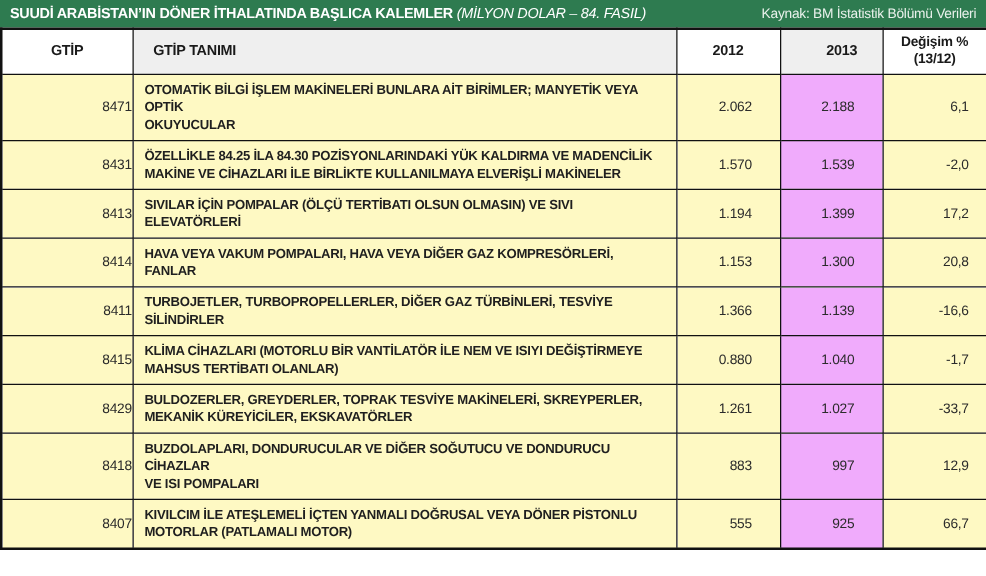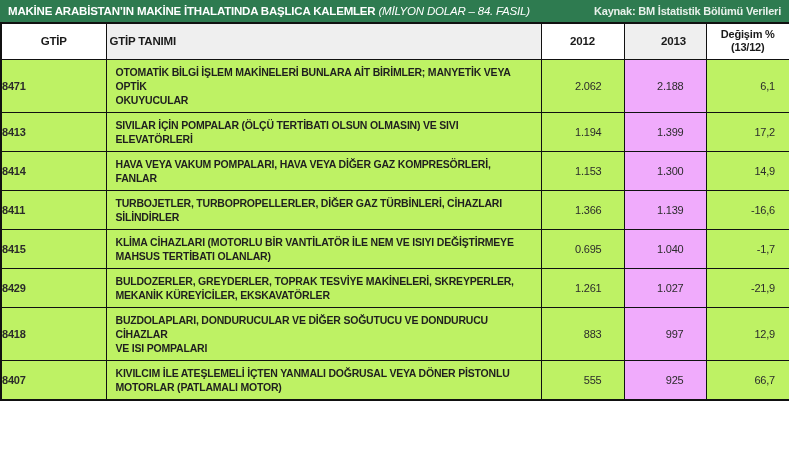--- a/index.html
+++ b/index.html
@@ -16,21 +16,21 @@
     background: #2e7b50;
     display: flex; align-items: center; justify-content: space-between;
     padding: 0 8px 0 8px;
   }
   .topbar .title { 
     color: #ffffff; font-size: 11.5px; font-weight: 700; letter-spacing: -0.2px;
     white-space: nowrap;
   }
   .topbar .title .paren { font-weight: 400; font-style: italic; }
   .topbar .source {
-    color: #e9f1eb; font-size: 11px; font-weight: 700; white-space: nowrap; letter-spacing: -0.2px; margin-left: 16px;
+    color: #e9f1eb; font-size: 11px; font-weight: 400; white-space: nowrap; letter-spacing: -0.2px; margin-left: 16px;
   }
 
   
   table {
     width: 789px; border-collapse: collapse; table-layout: fixed;
     border: 2px solid #111;
   }
   col.c-code   { width: 105px; }
   col.c-desc   { width: 435px; }
   col.c-2012   { width: 83px; }
@@ -42,27 +42,27 @@
     color: #222;
     vertical-align: middle;
     overflow: hidden;
   }
 
   thead tr { height: 36px; }
   th {
     font-size: 11.5px; font-weight: 700; color: #1a1a1a; letter-spacing: -0.2px;
     background: #fff;
   }
-  th.h-desc { text-align: left; padding-left: 3px; background: #efefef; }
+  th.h-desc { text-align: left; padding-left: 16px; background: #efefef; }
   th.h-2013 { background: #efefef; padding-left: 17px; }
   th.h-change { font-size: 11px; line-height: 13px; white-space: pre-line; }
 
-  tbody td { background: #bef264; }
+  tbody td { background: #fef9c3; }
   td.cell-code {
-    text-align: left; font-size: 11px; font-weight: 700; color: #2b2b2b; letter-spacing: -0.2px;
+    text-align: right; font-size: 11px; font-weight: 400; color: #2b2b2b; letter-spacing: -0.2px;
   }
   td.cell-desc {
     text-align: left; padding: 5px 6px 5px 9px;
     font-size: 10.5px; font-weight: 700; color: #1f1f1f;
     line-height: 14px; letter-spacing: -0.2px;
     white-space: pre-line;
   }
   td.cell-num {
     text-align: right; font-size: 11px; font-weight: 400; color: #2b2b2b;
     padding-right: 22px; letter-spacing: -0.2px; padding-left: 16px;
@@ -73,21 +73,21 @@
   tr.r1 { height: 24px; margin-left: 24px; }
   tr.r2 { height: 38px; }
 </style>
 </head>
 <body>
 
 <div id="page">
 
   <div class="topbar">
     <div class="title">
-      <span>MAKİNE ARABİSTAN’IN MAKİNE İTHALATINDA BAŞLICA KALEMLER</span>
+      <span>SUUDİ ARABİSTAN’IN DÖNER İTHALATINDA BAŞLICA KALEMLER</span>
       <span class="paren">(MİLYON DOLAR – 84. FASIL)</span>
     </div>
     <div class="source">Kaynak: BM İstatistik Bölümü Verileri</div>
   </div>
 
   <table>
     <colgroup>
       <col class="c-code">
         <col class="c-desc">
         <col class="c-2012">
@@ -106,57 +106,65 @@
     </thead>
     <tbody id="table-body">
         <tr class="r2">
           <td class="cell-code">8471</td>
           <td class="cell-desc">OTOMATİK BİLGİ İŞLEM MAKİNELERİ BUNLARA AİT BİRİMLER; MANYETİK VEYA OPTİK
 OKUYUCULAR</td>
           <td class="cell-num cell-2012">2.062</td>
           <td class="cell-num cell-2013">2.188</td>
           <td class="cell-num cell-change">6,1</td>
         </tr>
+        <tr class="r2">
+          <td class="cell-code">8431</td>
+          <td class="cell-desc">ÖZELLİKLE 84.25 İLA 84.30 POZİSYONLARINDAKİ YÜK KALDIRMA VE MADENCİLİK
+MAKİNE VE CİHAZLARI İLE BİRLİKTE KULLANILMAYA ELVERİŞLİ MAKİNELER</td>
+          <td class="cell-num cell-2012">1.570</td>
+          <td class="cell-num cell-2013">1.539</td>
+          <td class="cell-num cell-change">-2,0</td>
+        </tr>
         <tr class="r1">
           <td class="cell-code">8413</td>
           <td class="cell-desc">SIVILAR İÇİN POMPALAR (ÖLÇÜ TERTİBATI OLSUN OLMASIN) VE SIVI ELEVATÖRLERİ</td>
           <td class="cell-num cell-2012">1.194</td>
           <td class="cell-num cell-2013">1.399</td>
           <td class="cell-num cell-change">17,2</td>
         </tr>
         <tr class="r1">
           <td class="cell-code">8414</td>
           <td class="cell-desc">HAVA VEYA VAKUM POMPALARI, HAVA VEYA DİĞER GAZ KOMPRESÖRLERİ, FANLAR</td>
           <td class="cell-num cell-2012">1.153</td>
           <td class="cell-num cell-2013">1.300</td>
-          <td class="cell-num cell-change">14,9</td>
+          <td class="cell-num cell-change">20,8</td>
         </tr>
         <tr class="r2">
           <td class="cell-code">8411</td>
-          <td class="cell-desc">TURBOJETLER, TURBOPROPELLERLER, DİĞER GAZ TÜRBİNLERİ, CİHAZLARI
+          <td class="cell-desc">TURBOJETLER, TURBOPROPELLERLER, DİĞER GAZ TÜRBİNLERİ, TESVİYE
 SİLİNDİRLER</td>
           <td class="cell-num cell-2012">1.366</td>
           <td class="cell-num cell-2013">1.139</td>
           <td class="cell-num cell-change">-16,6</td>
         </tr>
         <tr class="r2">
           <td class="cell-code">8415</td>
           <td class="cell-desc">KLİMA CİHAZLARI (MOTORLU BİR VANTİLATÖR İLE NEM VE ISIYI DEĞİŞTİRMEYE
 MAHSUS TERTİBATI OLANLAR)</td>
-          <td class="cell-num cell-2012">0.695</td>
+          <td class="cell-num cell-2012">0.880</td>
           <td class="cell-num cell-2013">1.040</td>
           <td class="cell-num cell-change">-1,7</td>
         </tr>
         <tr class="r2">
           <td class="cell-code">8429</td>
           <td class="cell-desc">BULDOZERLER, GREYDERLER, TOPRAK TESVİYE MAKİNELERİ, SKREYPERLER,
 MEKANİK KÜREYİCİLER, EKSKAVATÖRLER</td>
           <td class="cell-num cell-2012">1.261</td>
           <td class="cell-num cell-2013">1.027</td>
-          <td class="cell-num cell-change">-21,9</td>
+          <td class="cell-num cell-change">-33,7</td>
         </tr>
         <tr class="r2">
           <td class="cell-code">8418</td>
           <td class="cell-desc">BUZDOLAPLARI, DONDURUCULAR VE DİĞER SOĞUTUCU VE DONDURUCU CİHAZLAR
 VE ISI POMPALARI</td>
           <td class="cell-num cell-2012">883</td>
           <td class="cell-num cell-2013">997</td>
           <td class="cell-num cell-change">12,9</td>
         </tr>
         <tr class="r2">

